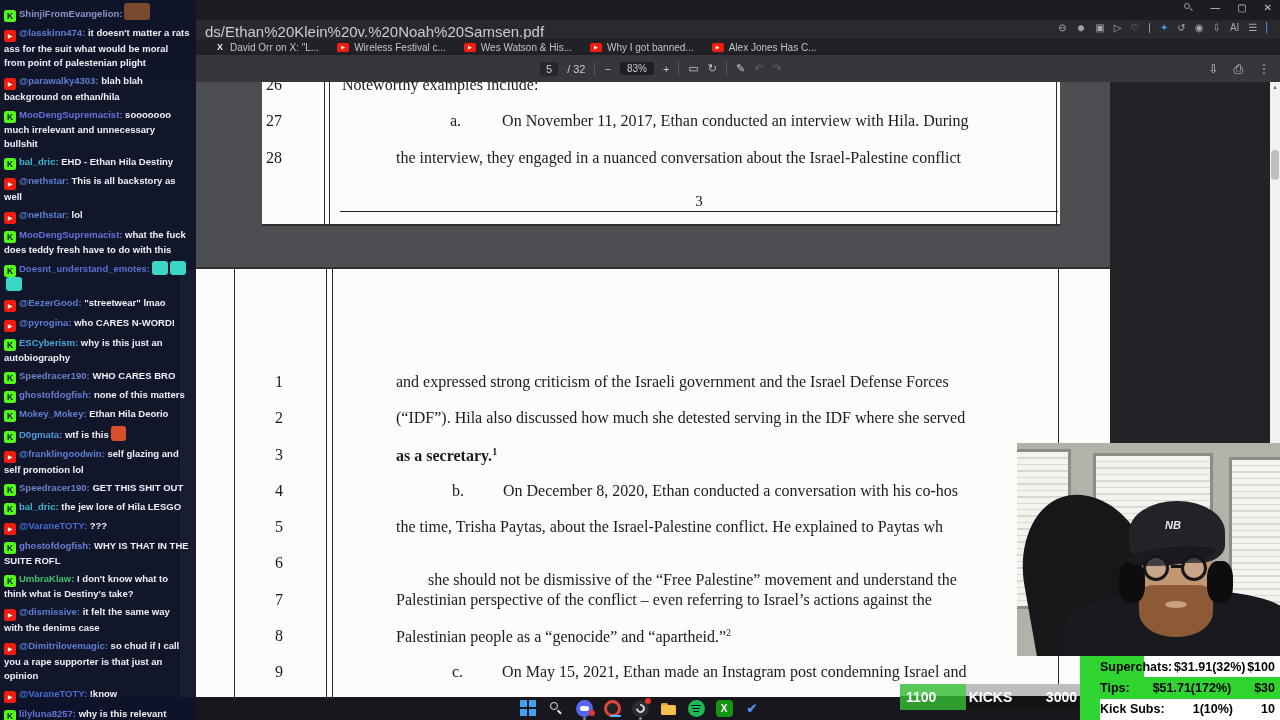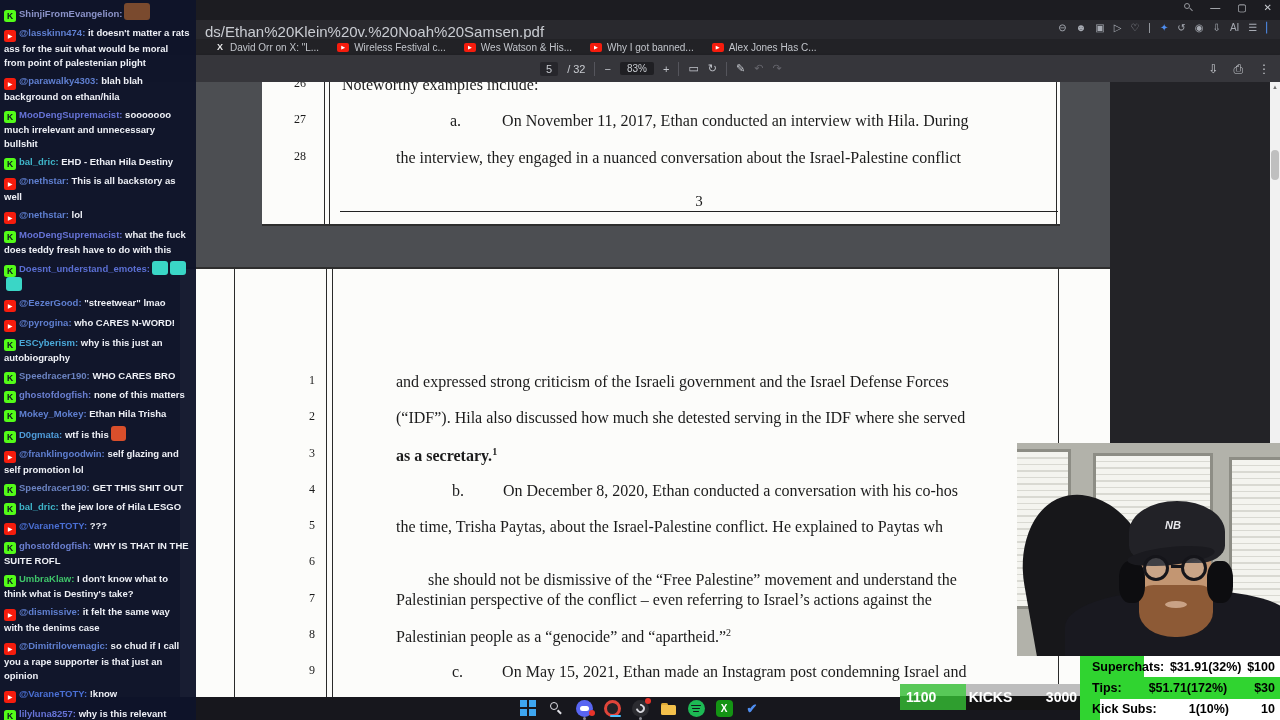--- a/index.html
+++ b/index.html
@@ -32,21 +32,21 @@
   .pico.faded { color:#67676e; }
   .pdfright { position:absolute; right:10px; top:0; height:27px; display:flex; align-items:center; gap:15px; color:#c8cbd0; font-size:12px; }
 
   
   .pdfbg { position:absolute; left:0; top:82px; width:1280px; height:638px; background:#4c4e52; }
   .page { position:absolute; background:#fcfcfa; overflow:hidden; font-family:"Liberation Serif",serif; color:#1b1b1b; }
   #page1 { left:262px; top:0px; width:798px; height:144px; border-bottom:2px solid #2e2e2e; }
   #page2 { left:180px; top:185px; width:930px; height:453px; border-top:2px solid #2e2e2e; }
   .vrule { position:absolute; top:0; bottom:0; width:1px; background:#2a2a2a; }
   .docline { position:absolute; white-space:nowrap; font-size:16px; }
-  .lnum { position:absolute; width:40px; text-align:right; font-size:12px; }
+  .lnum { position:absolute; width:40px; font-size:16px; }
   .p1num { left:4px; } .p2num { left:95px; }
   sup { font-size:10px; }
   .pgnumber { position:absolute; left:80px; right:4px; text-align:center; font-size:15px; }
   .footline { position:absolute; height:1px; background:#222; }
   .foottitle { position:absolute; left:80px; right:4px; text-align:center; font-size:13.5px; letter-spacing:.4px; }
 
   
   .rpanel { position:absolute; left:1110px; top:82px; width:160px; height:361px; background:#232327; z-index:3; }
   .scrollbar { position:absolute; left:1270px; top:82px; width:10px; height:638px; background:#f1f1f1; z-index:2; }
   .scrollbar .arr { position:absolute; left:0; top:0; width:10px; height:10px; color:#707070; font-size:6px; text-align:center; line-height:10px; }
@@ -91,21 +91,21 @@
   .brim { position:absolute; left:110px; top:104px; width:88px; height:18px; background:#1a1a1f; border-radius:50%; transform:rotate(-6deg); }
   .caplogo { position:absolute; left:148px; top:76px; color:#e8e8ec; font-size:11px; font-style:italic; font-weight:bold; }
   .lens { position:absolute; width:26px; height:26px; border:3px solid #15151a; border-radius:50%; background:rgba(235,235,240,.18); top:112px; }
   .bridge { position:absolute; left:154px; top:122px; width:12px; height:3px; background:#15151a; }
   .cup { position:absolute; width:26px; height:42px; background:#0d0d10; border-radius:40%; top:118px; }
 
   
   .stats { position:absolute; left:1080px; top:656px; width:200px; height:64px; z-index:9; font-weight:bold; font-size:12.5px; color:#000; }
   .srow { position:relative; width:200px; height:21.3px; background:#fff; display:flex; align-items:center; }
   .sfill { position:absolute; left:0; top:0; bottom:0; background:#30d430; }
-  .slabel { position:relative; padding-left:12px; z-index:1; } .sval { position:relative; z-index:1; margin:0 auto; } .sgoal { position:relative; z-index:1; padding-right:5px; }
+  .slabel { position:relative; padding-left:20px; z-index:1; } .sval { position:relative; z-index:1; margin:0 auto; } .sgoal { position:relative; z-index:1; padding-right:5px; }
 
   
   .chat { position:absolute; left:0; top:0; width:196px; height:720px; background:rgba(15,20,42,.96); z-index:10; padding:3px 5px 0 4px; overflow:hidden; }
   .msg { margin-bottom:4px; font-size:9.5px; font-weight:bold; line-height:14px; color:#eef0f6; word-wrap:break-word; }
   .cbadge { display:inline-flex; width:12px; height:12px; border-radius:2.5px; align-items:center; justify-content:center; margin-right:3px; vertical-align:-2px; }
   .b-k { background:#53fc18; color:#0c1022; font-size:8.5px; font-weight:bold; }
   .b-yt { background:#f61c0d; color:#fff; font-size:5.5px; }
   .cuser { font-weight:bold; }
   .cemote { display:inline-block; border-radius:3px; vertical-align:-3px; margin-left:2px; }
 </style>
@@ -335,21 +335,21 @@
         <div class="msg"><span class="cbadge b-k">K</span><span class="cuser" style="color: rgb(63, 181, 201);">bal_dric:</span><span> EHD - Ethan Hila Destiny</span></div>
         <div class="msg"><span class="cbadge b-yt">▶</span><span class="cuser" style="color: rgb(95, 127, 208);">@nethstar:</span><span> This is all backstory as well</span></div>
         <div class="msg"><span class="cbadge b-yt">▶</span><span class="cuser" style="color: rgb(95, 127, 208);">@nethstar:</span><span> lol</span></div>
         <div class="msg"><span class="cbadge b-k">K</span><span class="cuser" style="color: rgb(102, 115, 214);">MooDengSupremacist:</span><span> what the fuck does teddy fresh have to do with this</span></div>
         <div class="msg"><span class="cbadge b-k">K</span><span class="cuser" style="color: rgb(91, 111, 211);">Doesnt_understand_emotes:</span><span class="cemote" style="background: rgb(58, 214, 198); width: 16px; height: 14px;"></span><span class="cemote" style="background: rgb(58, 214, 198); width: 16px; height: 14px;"></span><span class="cemote" style="background: rgb(58, 214, 198); width: 16px; height: 14px;"></span></div>
         <div class="msg"><span class="cbadge b-yt">▶</span><span class="cuser" style="color: rgb(95, 127, 208);">@EezerGood:</span><span> "streetwear" lmao</span></div>
         <div class="msg"><span class="cbadge b-yt">▶</span><span class="cuser" style="color: rgb(95, 127, 208);">@pyrogina:</span><span> who CARES N-WORD!</span></div>
         <div class="msg"><span class="cbadge b-k">K</span><span class="cuser" style="color: rgb(74, 168, 216);">ESCyberism:</span><span> why is this just an autobiography</span></div>
         <div class="msg"><span class="cbadge b-k">K</span><span class="cuser" style="color: rgb(106, 130, 192);">Speedracer190:</span><span> WHO CARES BRO</span></div>
         <div class="msg"><span class="cbadge b-k">K</span><span class="cuser" style="color: rgb(106, 127, 208);">ghostofdogfish:</span><span> none of this matters</span></div>
-        <div class="msg"><span class="cbadge b-k">K</span><span class="cuser" style="color: rgb(95, 127, 208);">Mokey_Mokey:</span><span> Ethan Hila Trisha</span></div>
+        <div class="msg"><span class="cbadge b-k">K</span><span class="cuser" style="color: rgb(95, 127, 208);">Mokey_Mokey:</span><span> Ethan Hila Deorio</span></div>
         <div class="msg"><span class="cbadge b-k">K</span><span class="cuser" style="color: rgb(79, 155, 216);">D0gmata:</span><span> wtf is this</span><span class="cemote" style="background: rgb(217, 79, 43); width: 15px; height: 15px;"></span></div>
         <div class="msg"><span class="cbadge b-yt">▶</span><span class="cuser" style="color: rgb(95, 127, 208);">@franklingoodwin:</span><span> self glazing and self promotion lol</span></div>
         <div class="msg"><span class="cbadge b-k">K</span><span class="cuser" style="color: rgb(106, 130, 192);">Speedracer190:</span><span> GET THIS SHIT OUT</span></div>
         <div class="msg"><span class="cbadge b-k">K</span><span class="cuser" style="color: rgb(63, 181, 201);">bal_dric:</span><span> the jew lore of Hila LESGO</span></div>
         <div class="msg"><span class="cbadge b-yt">▶</span><span class="cuser" style="color: rgb(74, 111, 212);">@VaraneTOTY:</span><span> ???</span></div>
         <div class="msg"><span class="cbadge b-k">K</span><span class="cuser" style="color: rgb(106, 127, 208);">ghostofdogfish:</span><span> WHY IS THAT IN THE SUITE ROFL</span></div>
         <div class="msg"><span class="cbadge b-k">K</span><span class="cuser" style="color: rgb(63, 196, 106);">UmbraKlaw:</span><span> I don't know what to think what is Destiny's take?</span></div>
         <div class="msg"><span class="cbadge b-yt">▶</span><span class="cuser" style="color: rgb(95, 127, 208);">@dismissive:</span><span> it felt the same way with the denims case</span></div>
         <div class="msg"><span class="cbadge b-yt">▶</span><span class="cuser" style="color: rgb(95, 127, 208);">@Dimitrilovemagic:</span><span> so chud if I call you a rape supporter is that just an opinion</span></div>
         <div class="msg"><span class="cbadge b-yt">▶</span><span class="cuser" style="color: rgb(74, 111, 212);">@VaraneTOTY:</span><span> !know</span></div>

